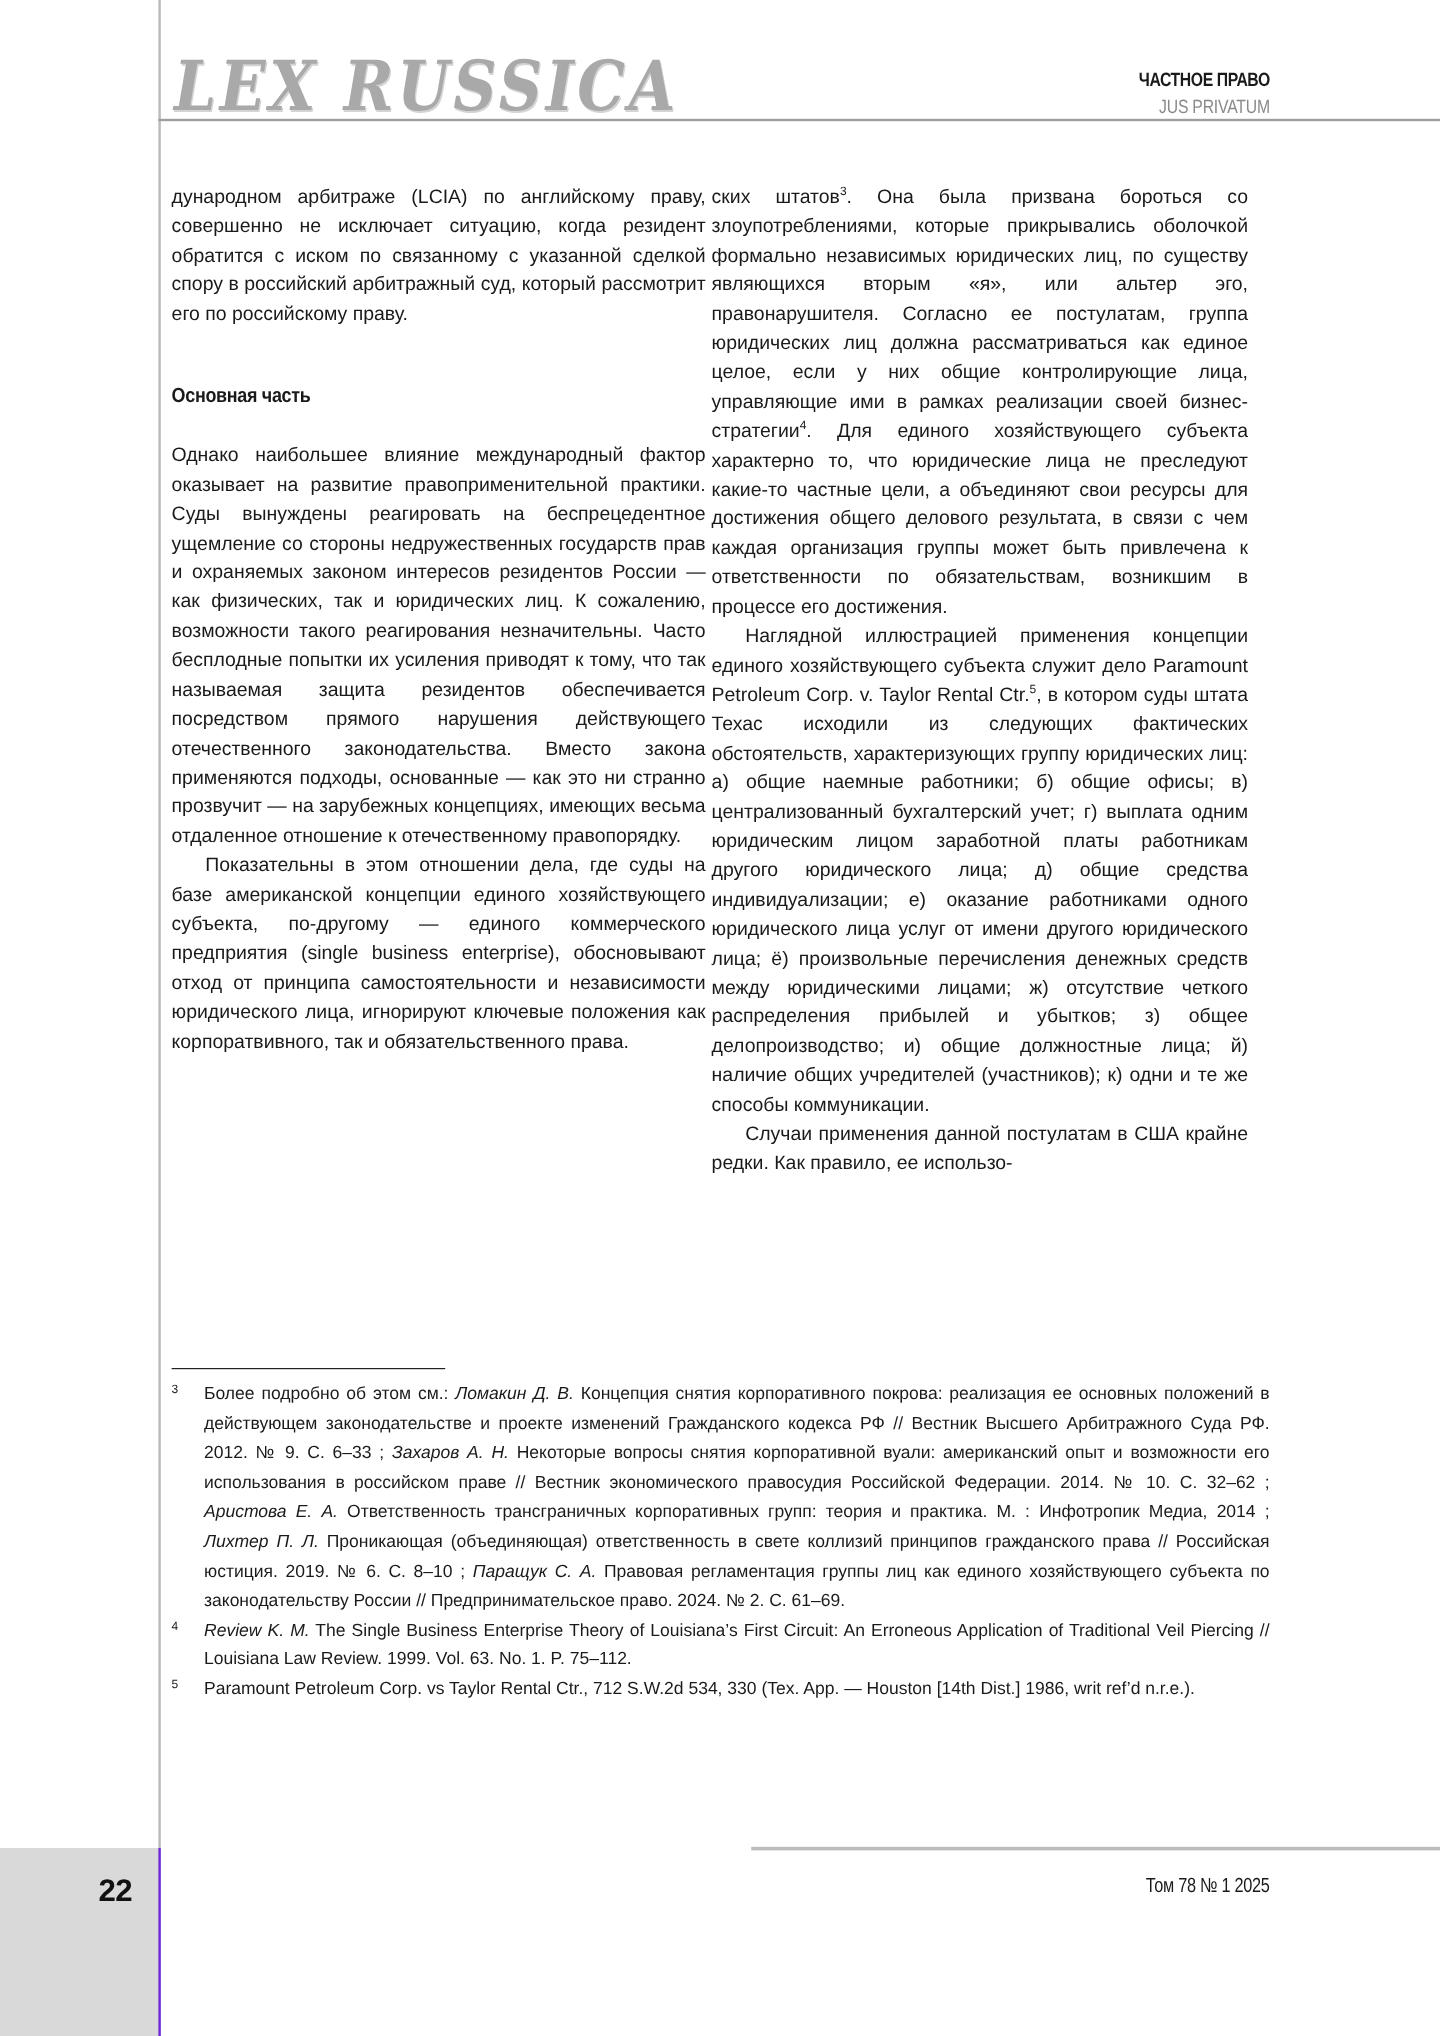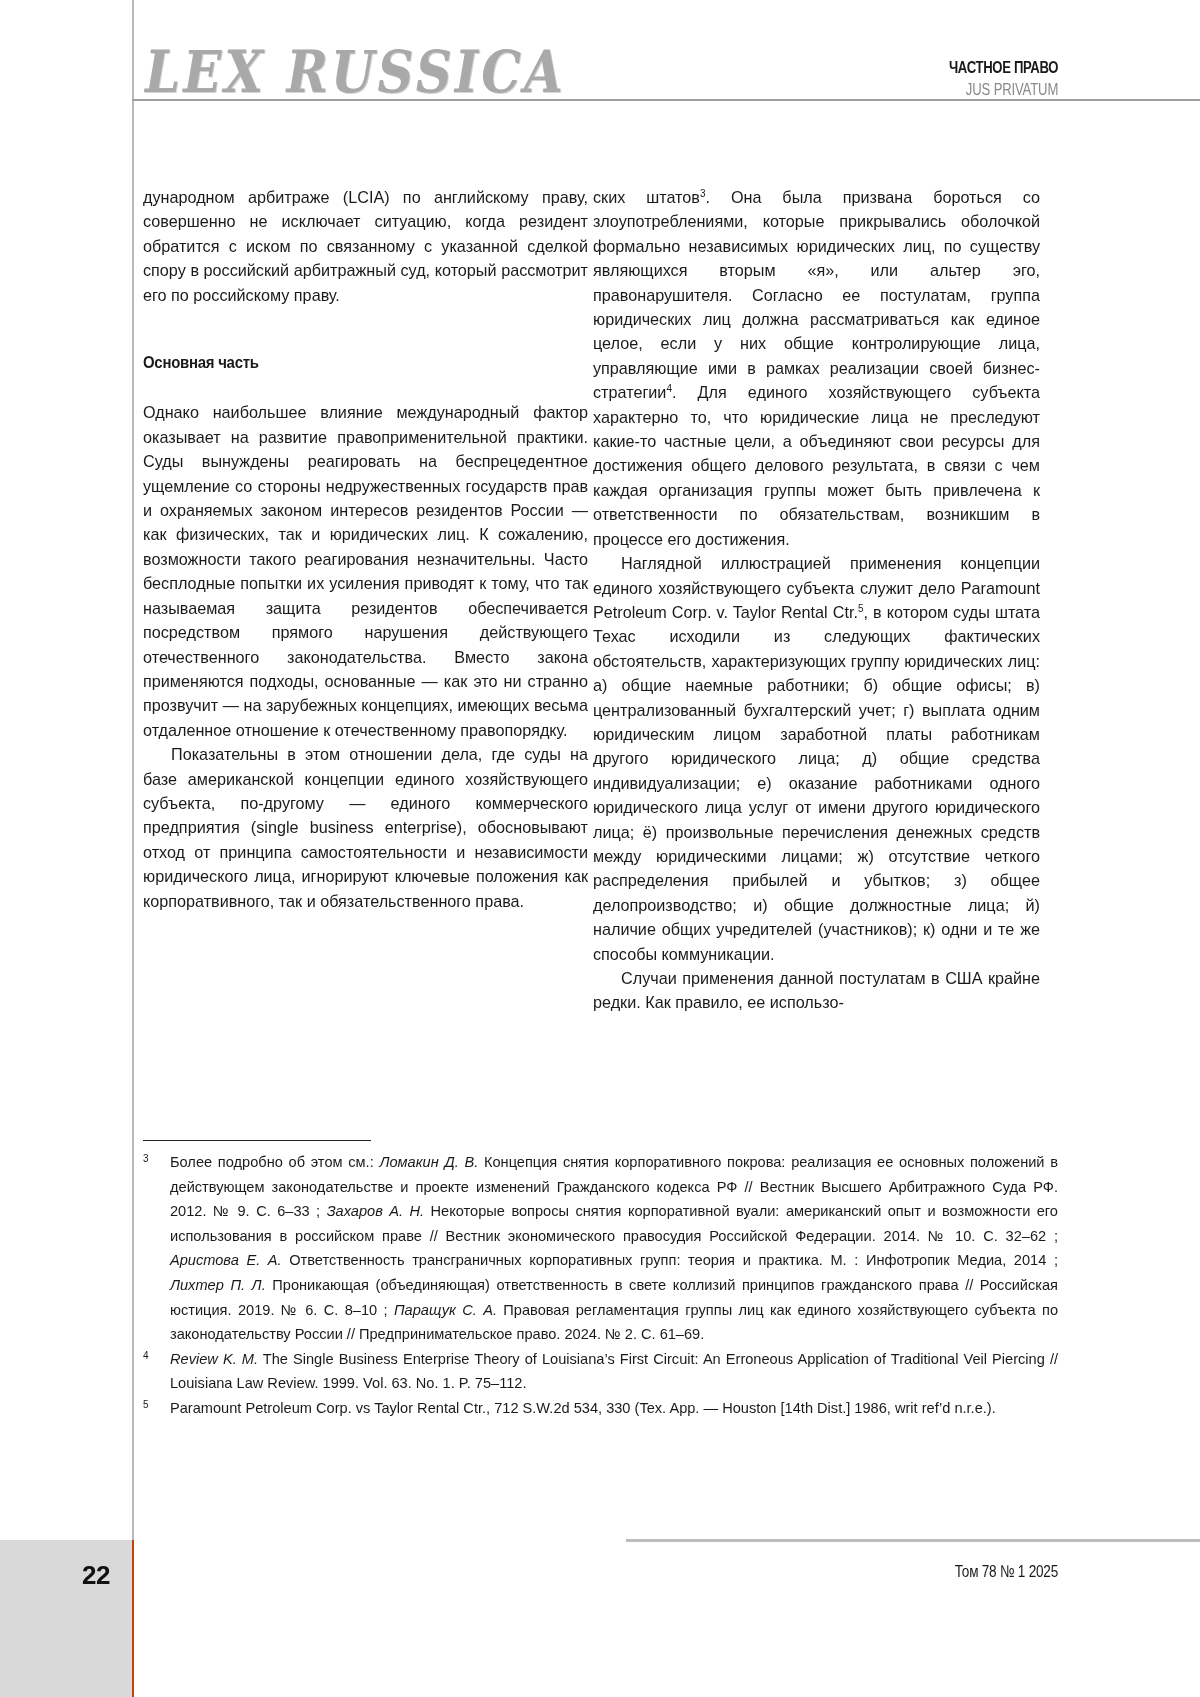--- a/index.html
+++ b/index.html
@@ -1,36 +1,36 @@
 <!DOCTYPE html>
 <html><head>
 <meta charset="utf-8">
 <style>
   html, body { margin: 0; padding: 0; background: #ffffff; }
   body { width: 1200px; height: 1697px; position: relative; overflow: hidden;
          font-family: "DejaVu Sans", sans-serif; color: #1a1a1a; }
 
   .gutter-line { position: absolute; left: 132px; top: 0; width: 2px; height: 1540px; background: #b9b9b9; }
   .page-tab { position: absolute; left: 0; top: 1540px; width: 134px; height: 157px; background: #d9d9d9;
-              border-right: 2px solid #c2410c; box-sizing: border-box; }
+              border-right: 2px solid #6d28d9; box-sizing: border-box; }
   .page-num { position: absolute; right: 22px; top: 20px; font-family: "Liberation Sans", sans-serif;
               font-weight: bold; font-size: 26px; color: #111; letter-spacing: -0.5px; }
 
   .header-rule { position: absolute; left: 132px; top: 99px; width: 1068px; height: 2px; background: #9e9e9e; }
   .logo { position: absolute; left: 145px; top: 38px; font-family: "DejaVu Serif", serif; font-size: 50px;
           color: #a9a9a9; letter-spacing: 3px; font-style: italic; font-weight: bold;
           transform: scaleY(1.15); transform-origin: left top;
           text-shadow: 1px 1px 0 #d4d4d4; }
   .section-label { position: absolute; right: 142px; top: 33px; text-align: right;
                    font-family: "Liberation Sans", sans-serif; line-height: 22px; margin-top: 24px; }
   .section-ru { font-size: 16px; font-weight: bold; color: #1a1a1a; letter-spacing: -0.4px; transform: scaleX(0.82); transform-origin: right; display: block; }
   .section-lat { font-size: 16px; color: #8a8a8a; letter-spacing: -0.2px; transform: scaleX(0.82); transform-origin: right; display: block; }
 
   .col { position: absolute; top: 152px; width: 445px; font-size: 16.2px; line-height: 24.4px; text-align: justify;
-         font-family: "Liberation Sans", sans-serif; hyphens: manual; margin-top: 33px; }
+         font-family: "Liberation Sans", sans-serif; hyphens: manual; }
   .col-left { left: 143px; }
   .col-right { left: 593px; width: 447px; }
   .col p { margin: 0; }
   .col p.indent { text-indent: 28px; }
   .subhead { font-weight: bold; font-size: 17px; margin: 44px 0 0 0; letter-spacing: -0.3px; transform: scaleX(0.88); transform-origin: left; }
   .spacer-after-head { height: 25px; }
   sup { font-size: 10px; line-height: 0; vertical-align: super; }
 
   .fn-rule { position: absolute; left: 143px; top: 1140px; width: 228px; height: 1px; background: #222; }
   .footnotes { position: absolute; left: 143px; top: 1150px; width: 915px; font-size: 14.6px; line-height: 24.6px;

